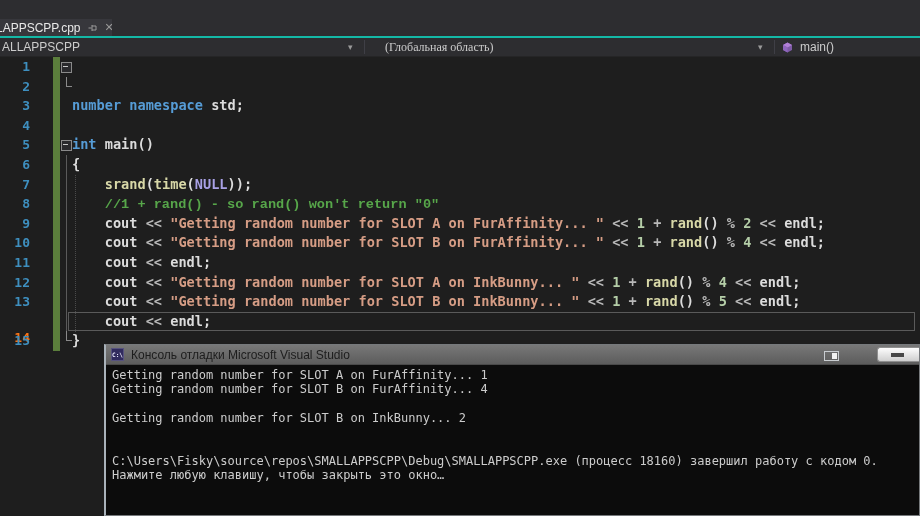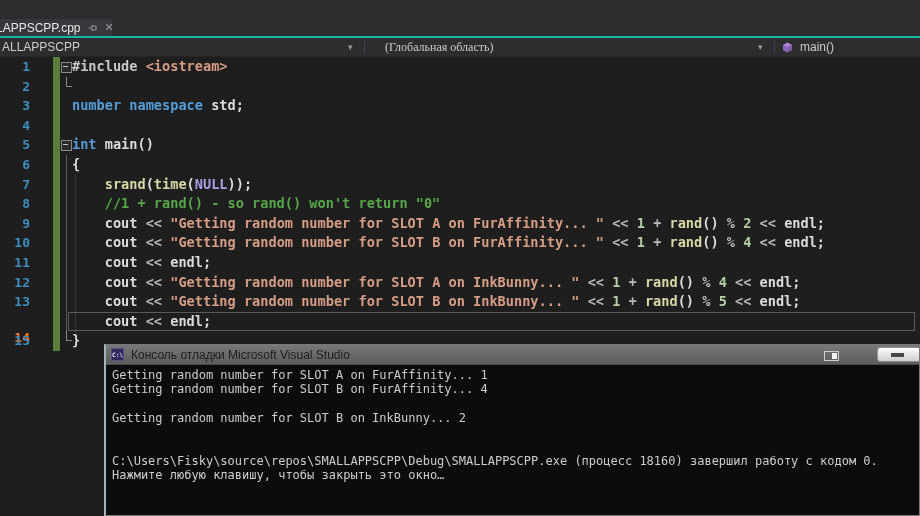--- a/index.html
+++ b/index.html
@@ -99,21 +99,20 @@
   </div>
 </div>
 
 <div class="editor">
   <div class="change-bar" style="background: rgb(91, 126, 60);"></div>
   <div class="indent-guide"></div>
   <div id="code-lines">
       <div class="code-row">
         <span class="ln" style="color: rgb(62, 143, 191);">1</span>
         <span class="fold fold-box"></span>
-        <span class="code"><span style="color: rgb(200, 200, 200);">#include </span><span style="color: rgb(214, 157, 133);">&lt;iostream&gt;</span></span>
       </div>
       <div class="code-row">
         <span class="ln" style="color: rgb(62, 143, 191);">2</span>
         <span class="fold fold-end"></span>
       </div>
       <div class="code-row">
         <span class="ln" style="color: rgb(62, 143, 191);">3</span>
         <span class="fold"></span>
         <span class="code"><span style="color: rgb(86, 156, 214);">number</span><span style="color: rgb(220, 220, 220);"> </span><span style="color: rgb(86, 156, 214);">namespace</span><span style="color: rgb(220, 220, 220);"> std;</span></span>
       </div>
@@ -133,21 +132,21 @@
         <span class="code"><span style="color: rgb(220, 220, 220);">{</span></span>
       </div>
       <div class="code-row">
         <span class="ln" style="color: rgb(62, 143, 191);">7</span>
         <span class="fold fold-bar"></span>
         <span class="code"><span style="color: rgb(220, 220, 220);">    </span><span style="color: rgb(216, 216, 168);">srand</span><span style="color: rgb(220, 220, 220);">(</span><span style="color: rgb(216, 216, 168);">time</span><span style="color: rgb(220, 220, 220);">(</span><span style="color: rgb(169, 161, 230);">NULL</span><span style="color: rgb(220, 220, 220);">));</span></span>
       </div>
       <div class="code-row">
         <span class="ln" style="color: rgb(62, 143, 191);">8</span>
         <span class="fold fold-bar"></span>
-        <span class="code"><span style="color: rgb(220, 220, 220);">    </span><span style="color: rgb(87, 166, 74);">//1 + rand() - so rand() won't return "0"</span></span>
+        <span class="code"><span style="color: rgb(220, 220, 220);">    </span><span style="color: rgb(87, 166, 74); font-family: Liberation Mono, monospace;">//1 + rand() - so rand() won't return "0"</span></span>
       </div>
       <div class="code-row">
         <span class="ln" style="color: rgb(62, 143, 191);">9</span>
         <span class="fold fold-bar"></span>
         <span class="code"><span style="color: rgb(220, 220, 220);">    cout </span><span style="color: rgb(184, 184, 184);">&lt;&lt; </span><span style="color: rgb(214, 157, 133);">"Getting random number for SLOT A on FurAffinity... " </span><span style="color: rgb(184, 184, 184);">&lt;&lt; </span><span style="color: rgb(181, 206, 168);">1 </span><span style="color: rgb(184, 184, 184);">+ </span><span style="color: rgb(216, 216, 168);">rand</span><span style="color: rgb(220, 220, 220);">() </span><span style="color: rgb(184, 184, 184);">% </span><span style="color: rgb(181, 206, 168);">2 </span><span style="color: rgb(184, 184, 184);">&lt;&lt; </span><span style="color: rgb(220, 220, 220);">endl;</span></span>
       </div>
       <div class="code-row">
         <span class="ln" style="color: rgb(62, 143, 191);">10</span>
         <span class="fold fold-bar"></span>
         <span class="code"><span style="color: rgb(220, 220, 220);">    cout </span><span style="color: rgb(184, 184, 184);">&lt;&lt; </span><span style="color: rgb(214, 157, 133);">"Getting random number for SLOT B on FurAffinity... " </span><span style="color: rgb(184, 184, 184);">&lt;&lt; </span><span style="color: rgb(181, 206, 168);">1 </span><span style="color: rgb(184, 184, 184);">+ </span><span style="color: rgb(216, 216, 168);">rand</span><span style="color: rgb(220, 220, 220);">() </span><span style="color: rgb(184, 184, 184);">% </span><span style="color: rgb(181, 206, 168);">4 </span><span style="color: rgb(184, 184, 184);">&lt;&lt; </span><span style="color: rgb(220, 220, 220);">endl;</span></span>

